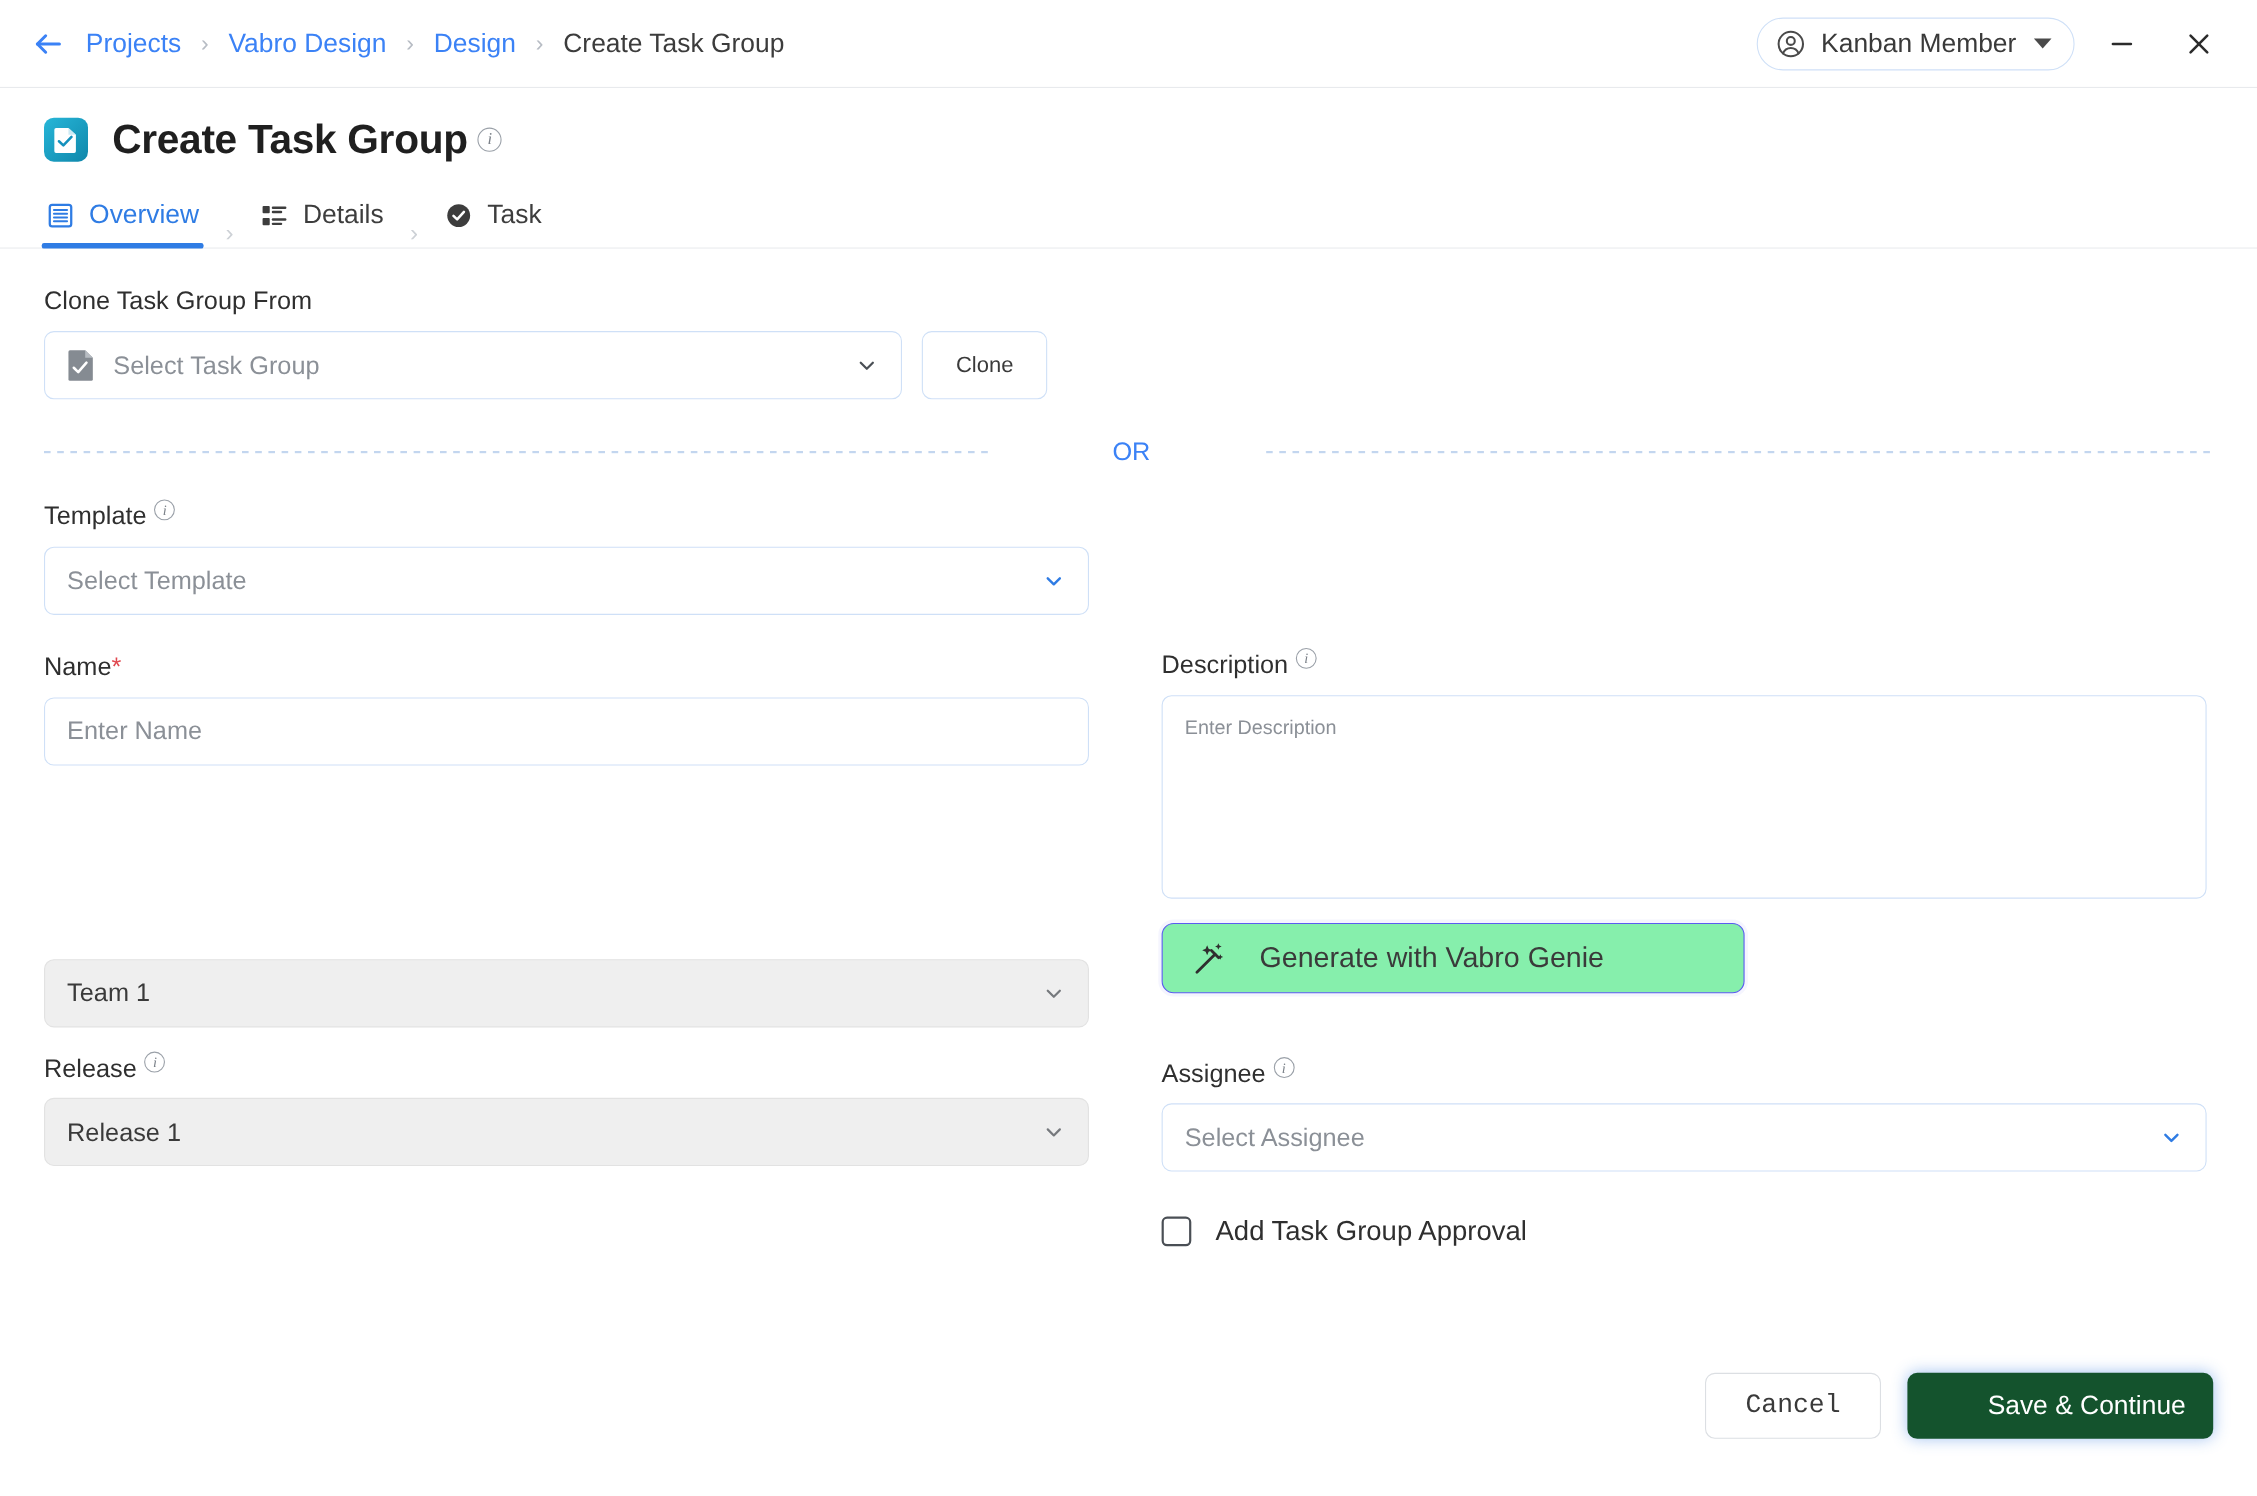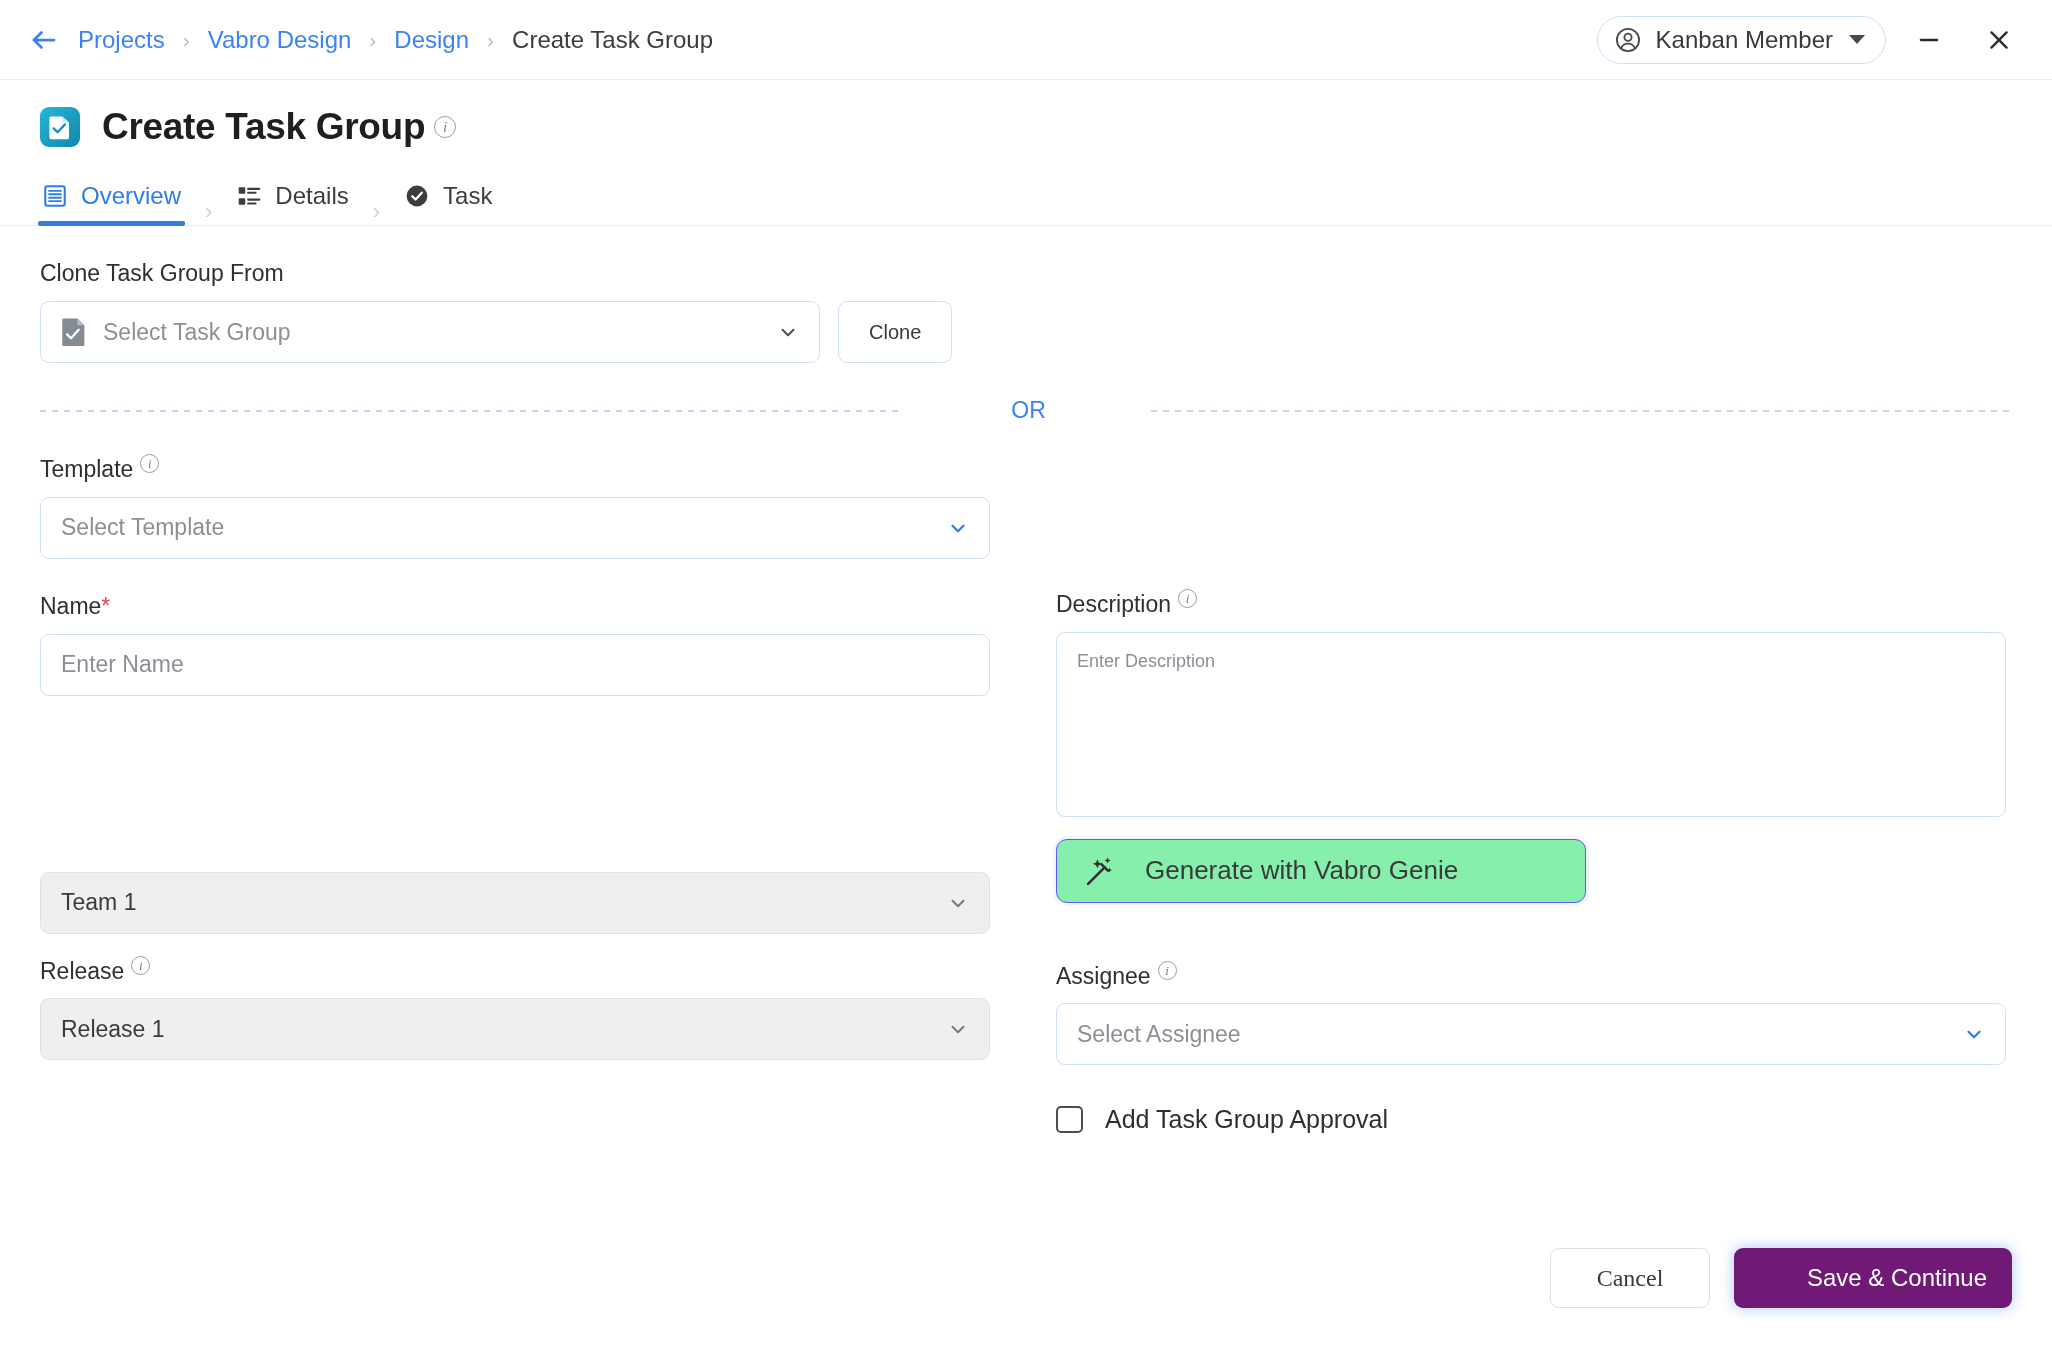--- a/index.html
+++ b/index.html
@@ -282,28 +282,28 @@
   }
   .btn-cancel {
     height: 60px;
     min-width: 160px;
     border-radius: 9px;
     border: 1px solid #dcdfe3;
     background: #fff;
     font-size: 24px;
     color: #3a3a3a;
     cursor: pointer;
-    font-family: Liberation Serif, serif;
+    font-family: Liberation Mono, monospace;
   }
   .btn-primary {
     height: 60px;
     min-width: 278px;
     border-radius: 9px;
     border: none;
-    background: #701a75;
+    background: #14532d;
     color: #fff;
     font-size: 24px;
     cursor: pointer;
     font-family: "Liberation Sans", sans-serif;
     box-shadow: 0 0 14px rgba(59,127,224,0.45);
     padding-left: 48px;
   }
 </style>
 </head>
 <body>

